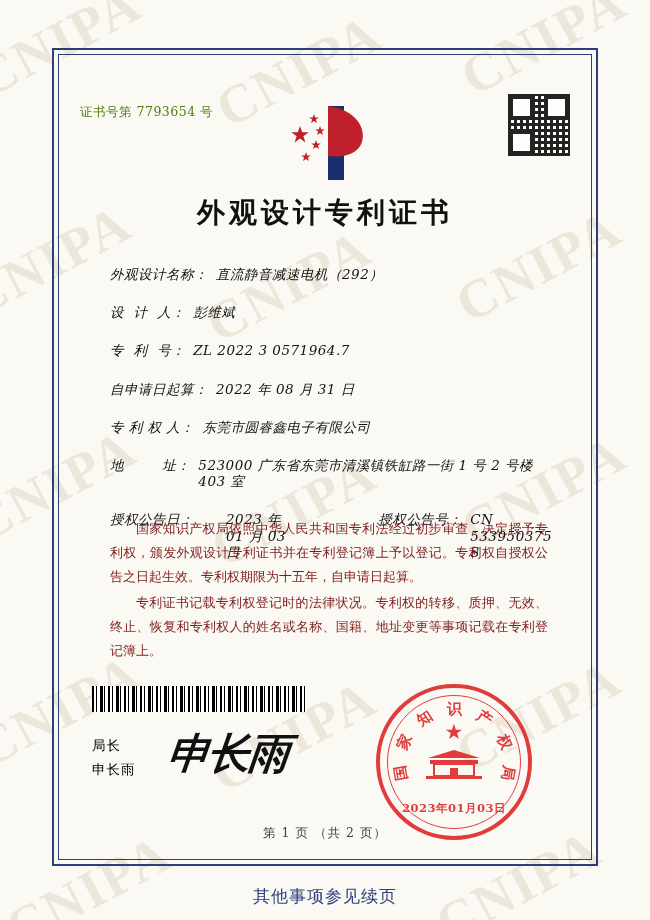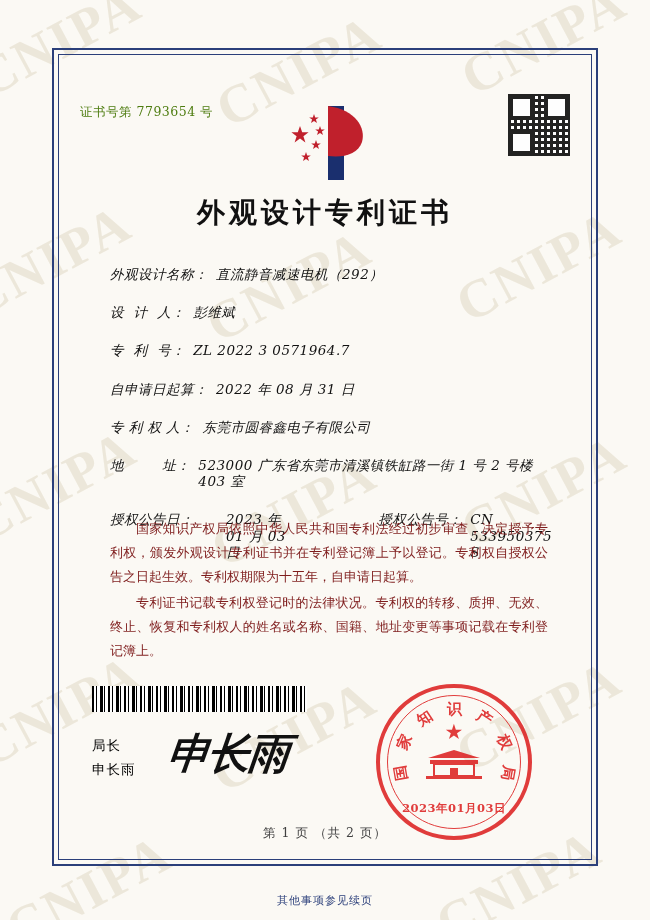--- a/index.html
+++ b/index.html
@@ -165,21 +165,21 @@
     position:absolute;left:0;right:0;bottom:20px;
     text-align:center;font-size:11.5px;font-weight:bold;letter-spacing:.5px;
   }
 
   .page-no{
     position:absolute;left:0;right:0;bottom:18px;
     text-align:center;font-size:12.5px;color:#404040;letter-spacing:1px;
   }
   .footer-note{
     position:absolute;left:0;right:0;bottom:12px;
-    text-align:center;font-size:11px;color:#2b3f7a;letter-spacing:1px;
+    text-align:center;font-size:17px;color:#2b3f7a;letter-spacing:1px;
     z-index:3;
   }
 </style>
 </head>
 <body>
 
 <div class="wm-layer" id="wm-layer">
     <div class="wm" style="left: -30px; top: 10px; font-size: 54px;">CNIPA</div>
     <div class="wm" style="left: 210px; top: 40px; font-size: 54px;">CNIPA</div>
     <div class="wm" style="left: 455px; top: 8px; font-size: 54px;">CNIPA</div>

